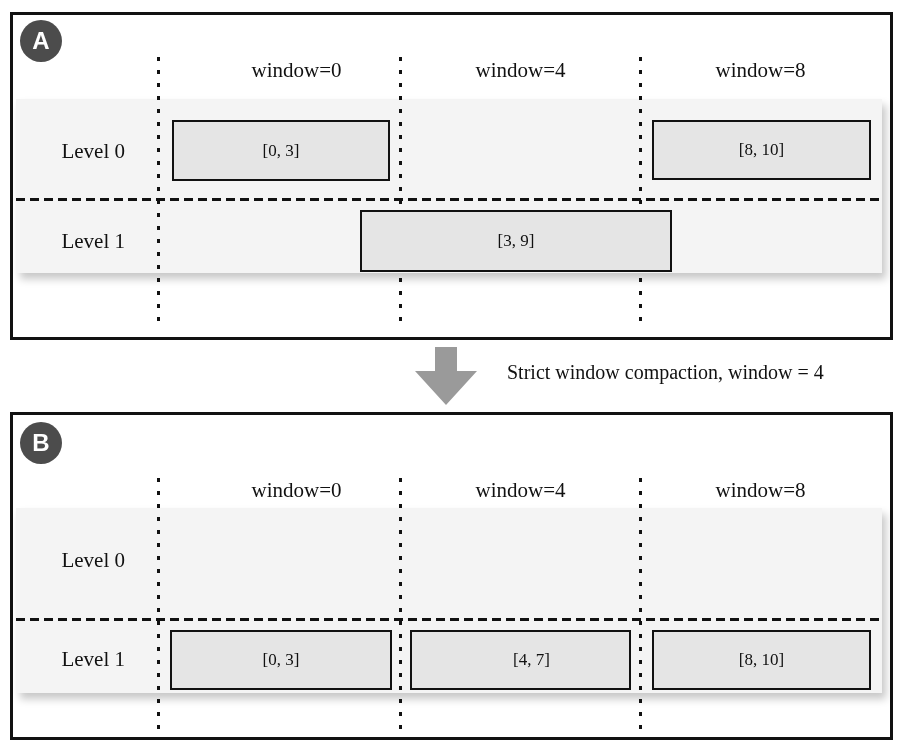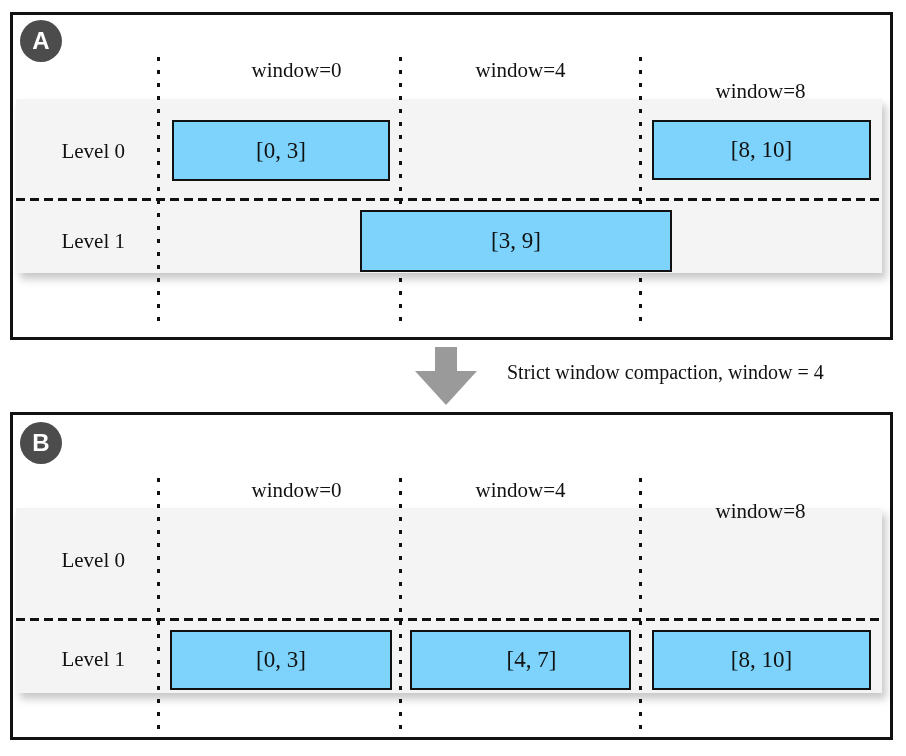--- a/index.html
+++ b/index.html
@@ -77,37 +77,37 @@
     position: absolute;
     left: 12px;
     width: 100px;
     height: 28px;
     line-height: 28px;
     text-align: right;
     font-size: 21px;
   }
   .interval-box {
     position: absolute;
-    background: #7dd3fc;
+    background: #e5e5e5;
     border: 2.5px solid #111111;
     display: flex; align-items: center; justify-content: center;
-    font-size: 23px;
+    font-size: 17px;
   }
   
   .box-a1 { left: 159px; top: 105px; width: 218px; height: 61px; }
   .box-a2 { left: 639px; top: 105px; width: 219px; height: 60px; }
   .box-a3 { left: 347px; top: 195px; width: 312px; height: 62px; }
   
   .box-b1 { left: 157px; top: 215px; width: 222px; height: 60px; }
   .box-b2 { left: 397px; top: 215px; width: 221px; height: 60px; padding-left: 22px; }
   .box-b3 { left: 639px; top: 215px; width: 219px; height: 60px; }
   
   .cl-1 { left: 164px; width: 239px; }
   .cl-2 { left: 389px; width: 237px; }
-  .cl-3 { left: 629px; width: 237px; margin-top: 21px; }
+  .cl-3 { left: 629px; width: 237px; }
   .panel-a .col-label { top: 41px; }
   .panel-b .col-label { top: 61px; }
   .panel-a .rl-0 { top: 122px; }
   .panel-a .rl-1 { top: 212px; }
   .panel-b .rl-0 { top: 131px; }
   .panel-b .rl-1 { top: 230px; }
   .transition {
     position: absolute;
     left: 0; top: 340px;
     width: 778px; height: 72px;

